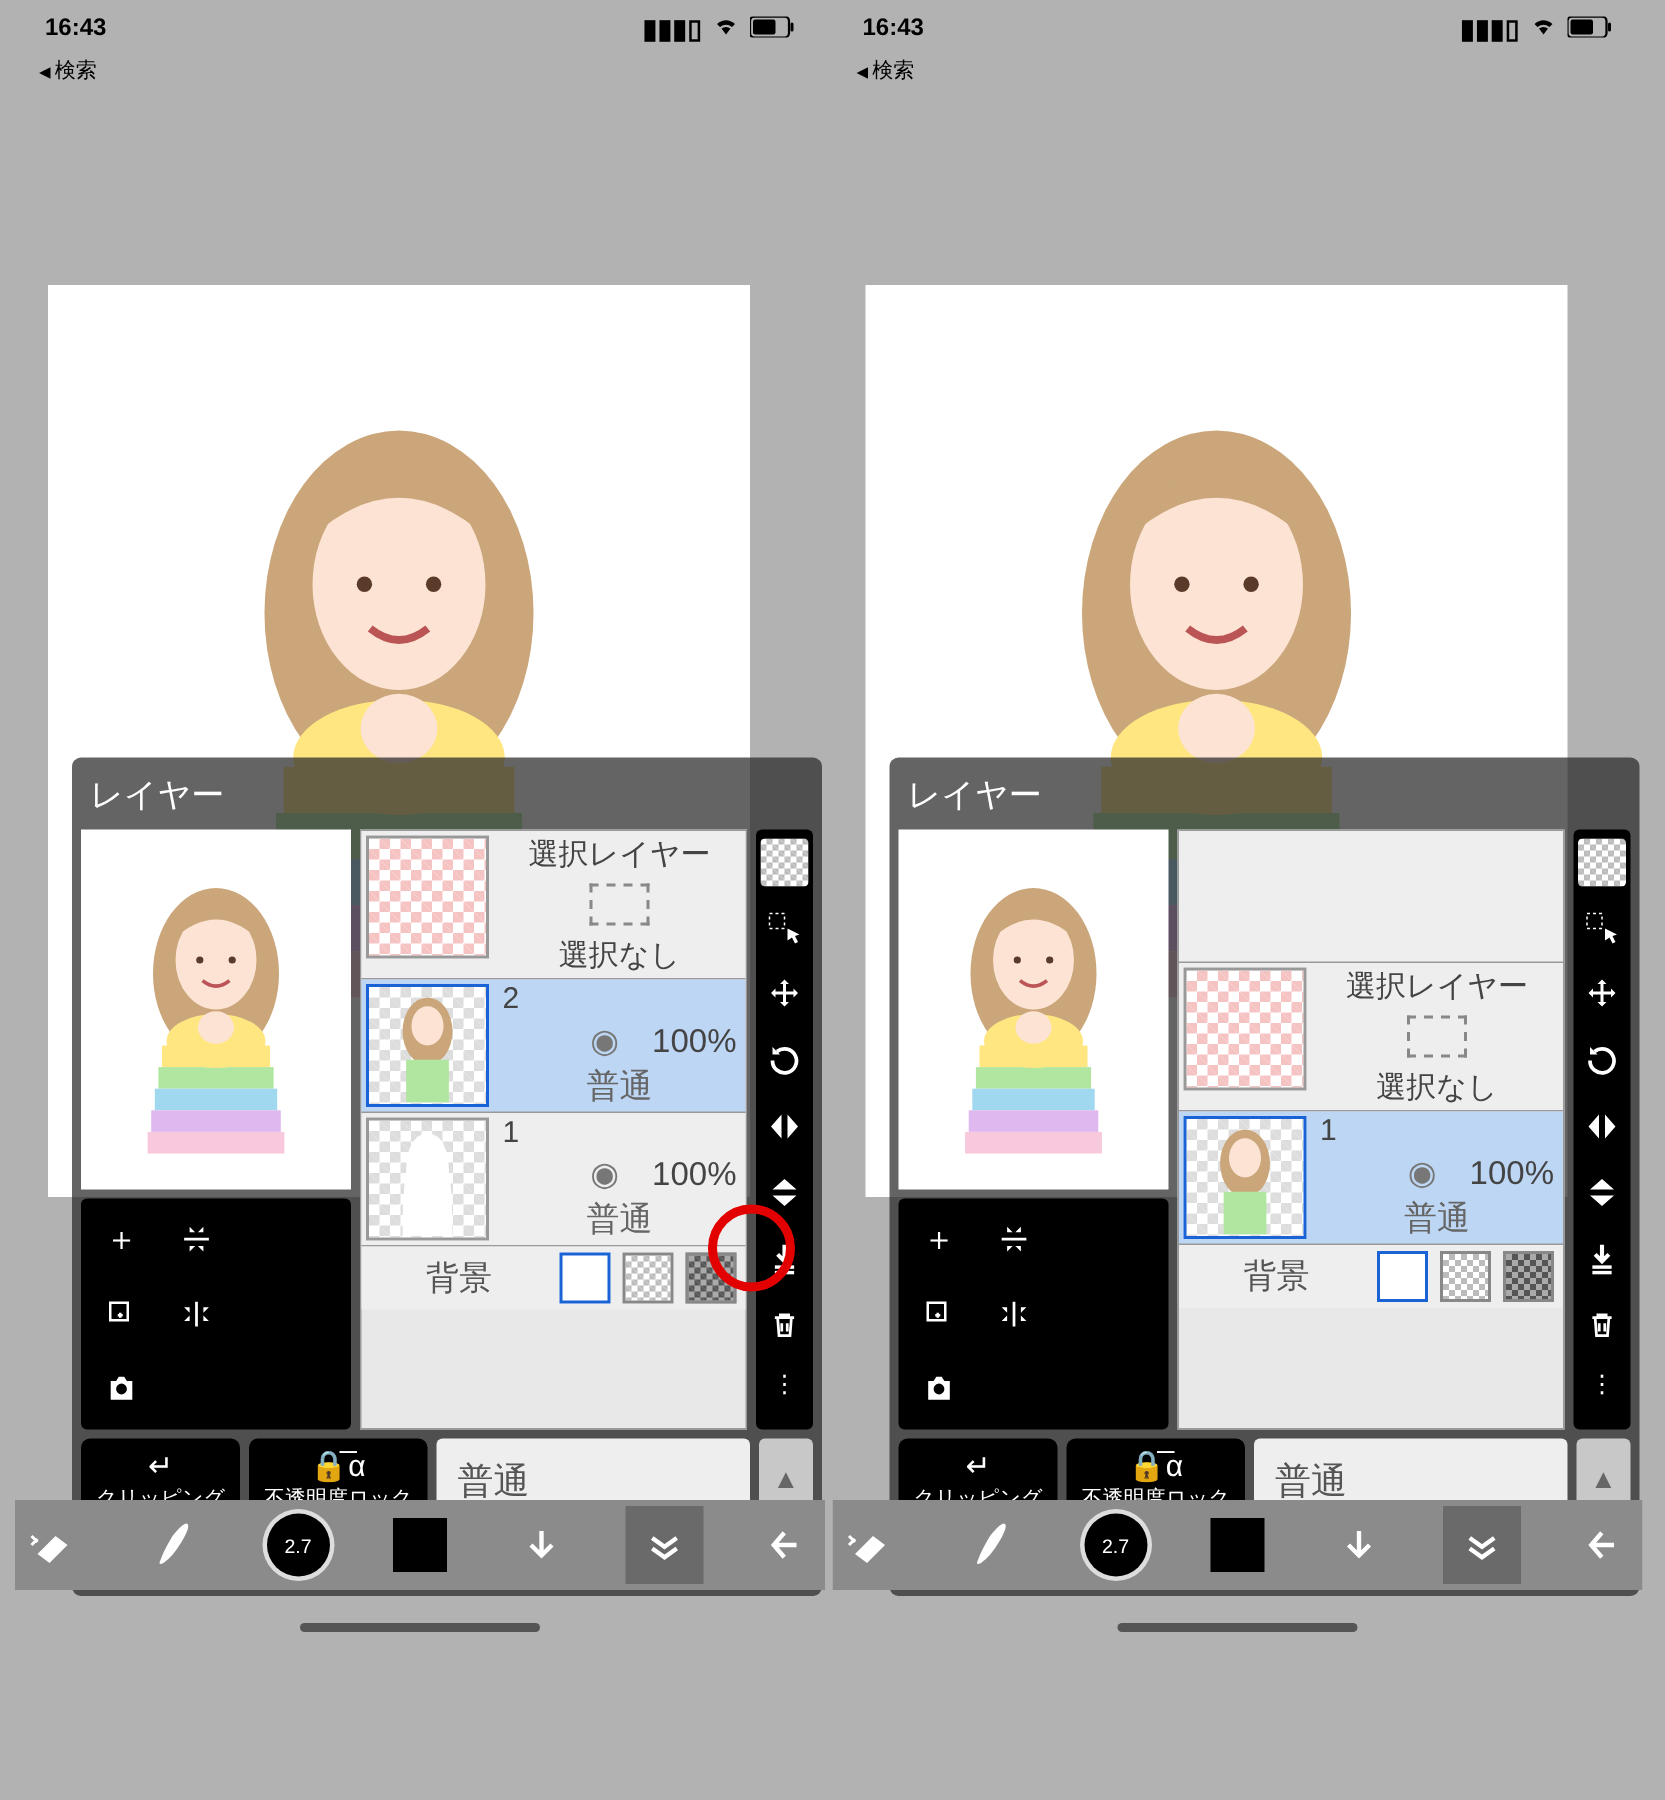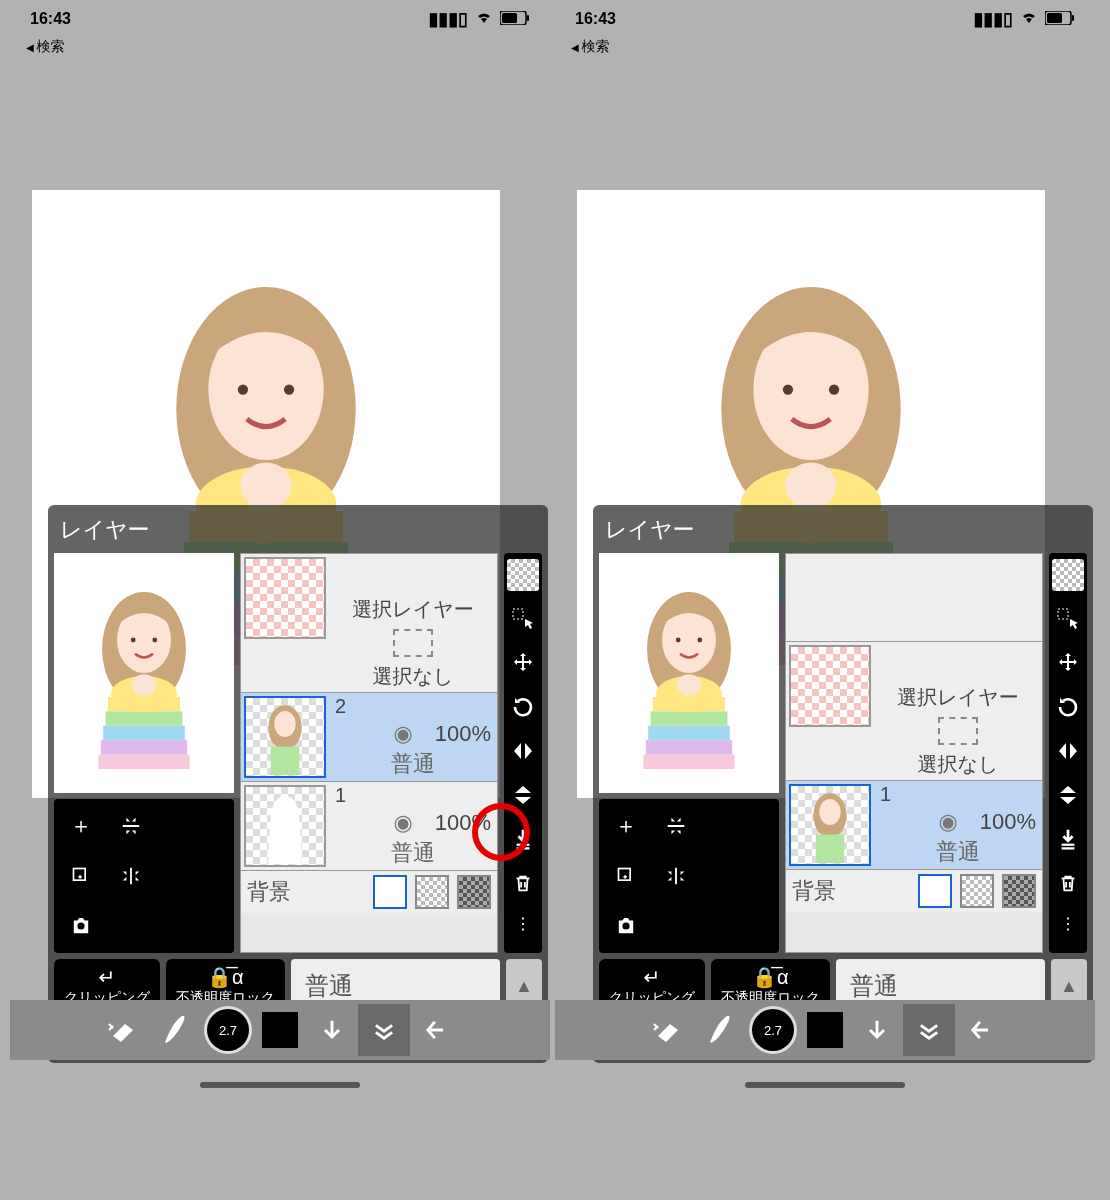--- a/index.html
+++ b/index.html
@@ -25,41 +25,41 @@
   .row-thumb.selected{border-color:#1963d6;}
   .checker{background-image:linear-gradient(45deg,#ddd 25%,transparent 25%,transparent 75%,#ddd 75%),linear-gradient(45deg,#ddd 25%,transparent 25%,transparent 75%,#ddd 75%);background-size:14px 14px;background-position:0 0,7px 7px;background-color:#fff;}
   .checker-pink{background-image:linear-gradient(45deg,#f6c3c3 25%,transparent 25%,transparent 75%,#f6c3c3 75%),linear-gradient(45deg,#f6c3c3 25%,transparent 25%,transparent 75%,#f6c3c3 75%);background-size:14px 14px;background-position:0 0,7px 7px;background-color:#fff;}
   .checker-sm{background-image:linear-gradient(45deg,#bbb 25%,transparent 25%,transparent 75%,#bbb 75%),linear-gradient(45deg,#bbb 25%,transparent 25%,transparent 75%,#bbb 75%);background-size:8px 8px;background-position:0 0,4px 4px;background-color:#fff;}
   .checker-dk{background-image:linear-gradient(45deg,#555 25%,transparent 25%,transparent 75%,#555 75%),linear-gradient(45deg,#555 25%,transparent 25%,transparent 75%,#555 75%);background-size:8px 8px;background-position:0 0,4px 4px;background-color:#aaa;}
   .row-info{flex:1;display:flex;flex-direction:column;justify-content:space-between;color:#444;padding:2px 6px;}
   .row-info .num{font-size:20px;}
   .row-info .mid{display:flex;align-items:center;justify-content:flex-end;gap:22px;font-size:22px;}
   .row-info .mid .eye{color:#777;}
   .row-info .mode{text-align:center;font-size:22px;color:#666;}
-  .sel-layer-row .row-info{align-items:center;justify-content:center;text-align:center;gap:4px;margin-top:40px;}
+  .sel-layer-row .row-info{align-items:center;justify-content:center;text-align:center;gap:4px;}
   .dashed-box{width:40px;height:28px;border:2px dashed #888;margin:2px auto;}
   .side-tools{background:#000;width:38px;display:flex;flex-direction:column;align-items:center;gap:12px;padding:6px 0;border-radius:4px;flex-shrink:0;}
   .side-tools .t{color:#fff;width:32px;height:32px;display:flex;align-items:center;justify-content:center;}
-  .bg-row{display:flex;align-items:center;padding:4px 6px;background:#eee;color:#555;font-size:22px;gap:8px;}
+  .bg-row{display:flex;align-items:center;padding:4px 6px;background:#eee;color:#555;font-size:22px;gap:8px;text-align:center;}
   .bg-swatch{width:34px;height:34px;border:2px solid #888;}
   .bg-swatch.sel{border-color:#1963d6;}
   .btn-grid{display:grid;grid-template-columns:46px 46px;grid-template-rows:repeat(3,46px);gap:4px;margin-top:6px;background:#000;padding:4px;border-radius:4px;}
   .btn-grid .b{color:#fff;display:flex;align-items:center;justify-content:center;font-size:22px;}
   .second-row{display:flex;gap:6px;margin:6px 0 0;}
   .pill-btn{flex:0 0 auto;background:#000;color:#fff;border-radius:6px;padding:6px 10px;display:flex;flex-direction:column;align-items:center;min-width:100px;}
   .pill-btn .ic{font-size:20px;}
   .pill-btn .lb{font-size:14px;}
   .blend-drop{flex:1;background:#eee;color:#555;font-size:24px;display:flex;align-items:center;padding:0 14px;border-radius:4px;}
   .drop-arrow{width:36px;background:#c8c8c8;display:flex;align-items:center;justify-content:center;color:#666;border-radius:4px;font-size:18px;}
   .slider-row{display:flex;align-items:center;gap:8px;padding:8px 2px 10px;}
   .slider-row .pct{color:#fff;font-size:20px;}
   .circ{width:32px;height:32px;border-radius:50%;background:#424242;color:#fff;display:flex;align-items:center;justify-content:center;font-size:20px;}
   .track{flex:1;height:16px;border-radius:8px;background:linear-gradient(90deg,#fff,#333);position:relative;}
   .knob{position:absolute;right:-4px;top:-8px;width:30px;height:30px;border-radius:50%;background:#fff;}
-  .bottom-bar{position:absolute;bottom:40px;left:0;right:0;height:60px;background:#8b8b8b;display:flex;align-items:center;justify-content:center;}
+  .bottom-bar{position:absolute;bottom:40px;left:0;right:0;height:60px;background:#8b8b8b;display:flex;align-items:center;justify-content:space-between;}
   .bottom-bar .bb{width:52px;height:52px;display:flex;align-items:center;justify-content:center;color:#fff;}
   .bottom-bar .bb.active{background:#6a6a6a;}
   .brush-circle{width:42px;height:42px;border-radius:50%;background:#000;color:#fff;font-size:13px;display:flex;align-items:center;justify-content:center;box-shadow:0 0 0 3px #ddd;}
   .color-sw{width:36px;height:36px;background:#000;}
   .home-ind{position:absolute;bottom:12px;left:50%;transform:translateX(-50%);width:160px;height:6px;border-radius:3px;background:#555;}
   .annot{position:absolute;top:803px;left:472px;width:58px;height:58px;border:6px solid #e20000;border-radius:50%;pointer-events:none;z-index:50;}
 
   
   svg .hair{fill:#caa67a;} svg .skin{fill:#fce3d4;} svg .shirt1{fill:#ffe680;} svg .shirt2{fill:#b0e6a0;} svg .shirt3{fill:#a0d8f0;} svg .shirt4{fill:#e0b8f0;} svg .shirt5{fill:#f8c8dc;}
   .silhouette svg path{fill:#fff;}

